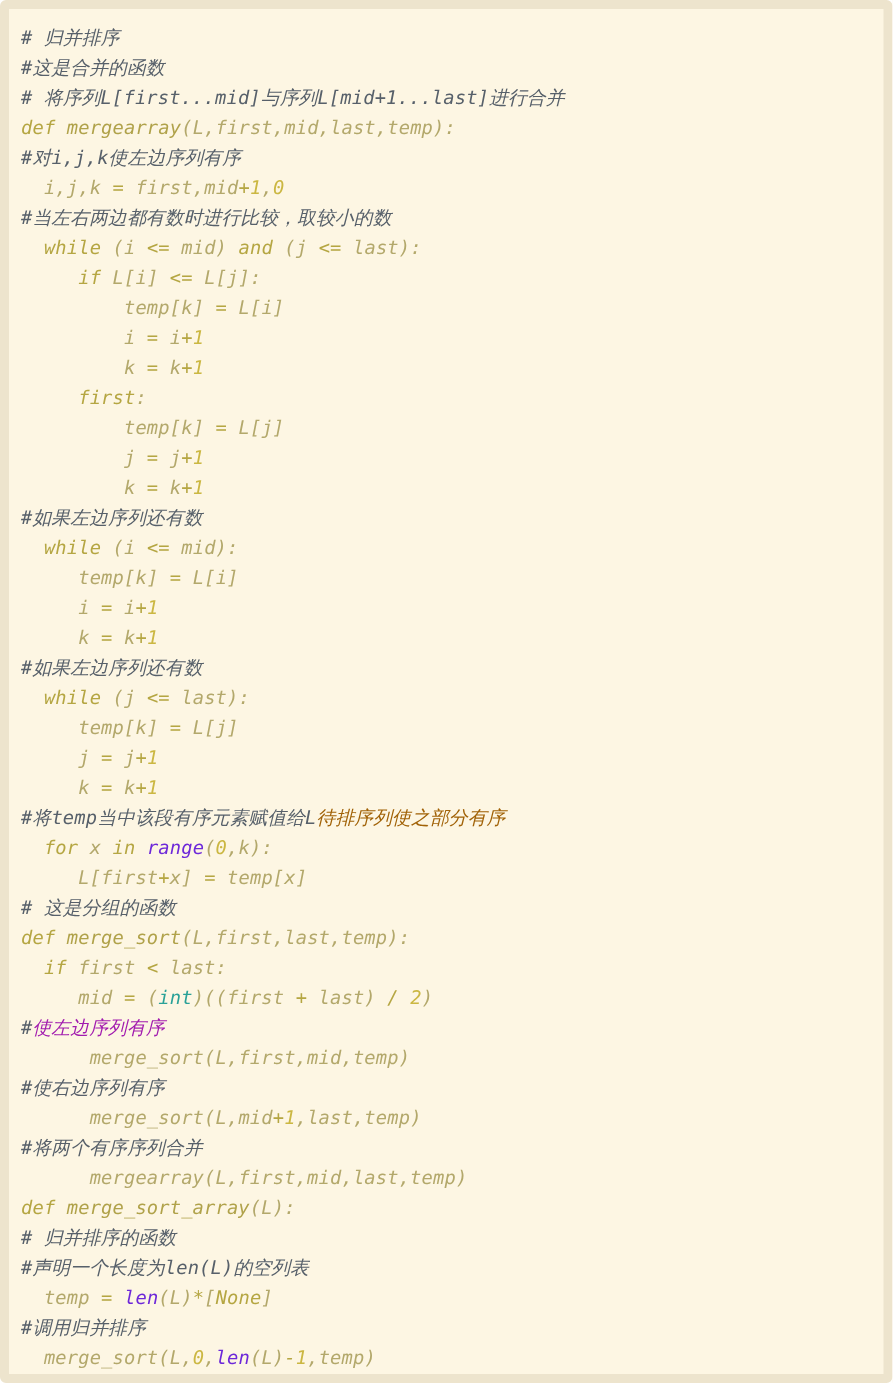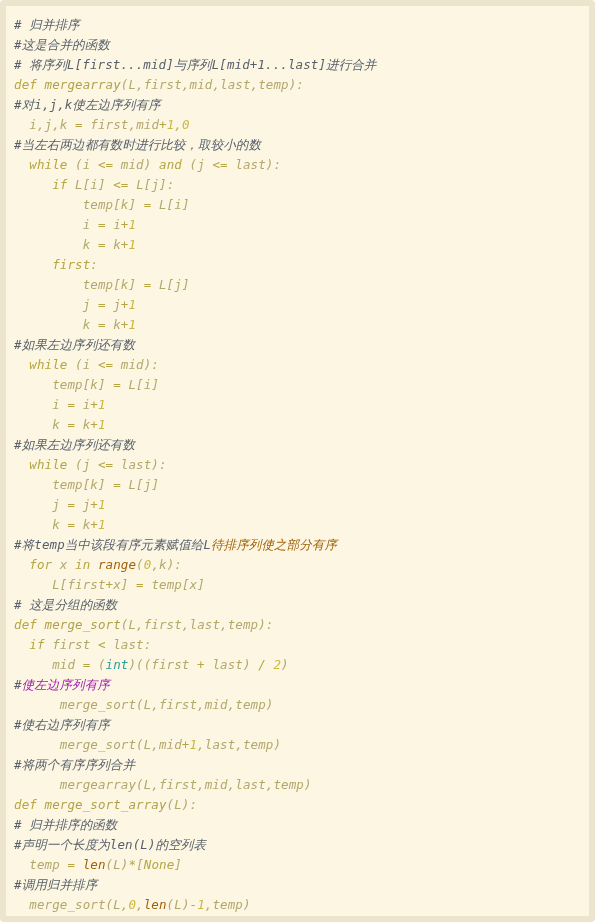--- a/index.html
+++ b/index.html
@@ -42,21 +42,21 @@
   }
   
   .c  { color: #57606a; }            
   .k  { color: #b5a642; }            
   .nf { color: #b0a24a; }            
   .n  { color: #b3a86b; }            
   .o  { color: #b5a642; }            
   .p  { color: #b3a86b; }            
   .mi { color: #cbb742; }            
   .bi { color: #2aa198; }            
-  .bn { color: #a16207; }            
+  .bn { color: #6d28d9; }            
   .kc { color: #b5a642; }            
   .zh { color: #555f66; }
 </style>
 </head>
 <body>
 
 <div id="code-block" style="background: rgb(253, 246, 227); border-color: rgb(237, 228, 205);">
   <div class="code-lines">
 
     <span class="line"><span class="c" style="color: rgb(87, 96, 106);">#</span><span class="zh" style="color: rgb(87, 96, 106);"> 归并排序</span></span>

